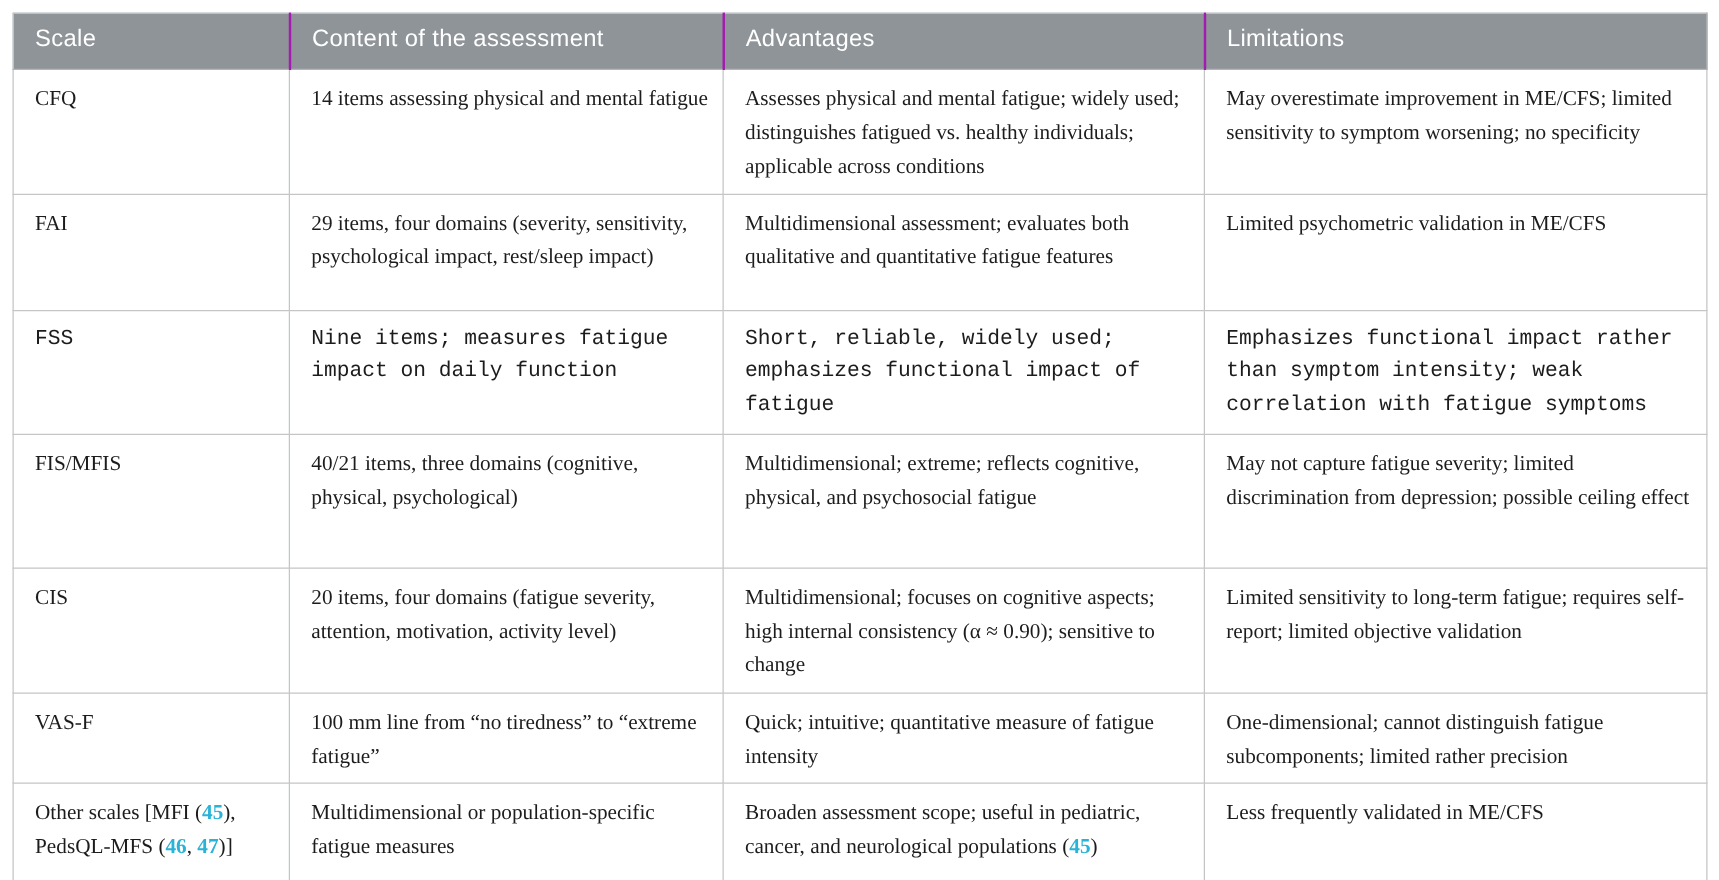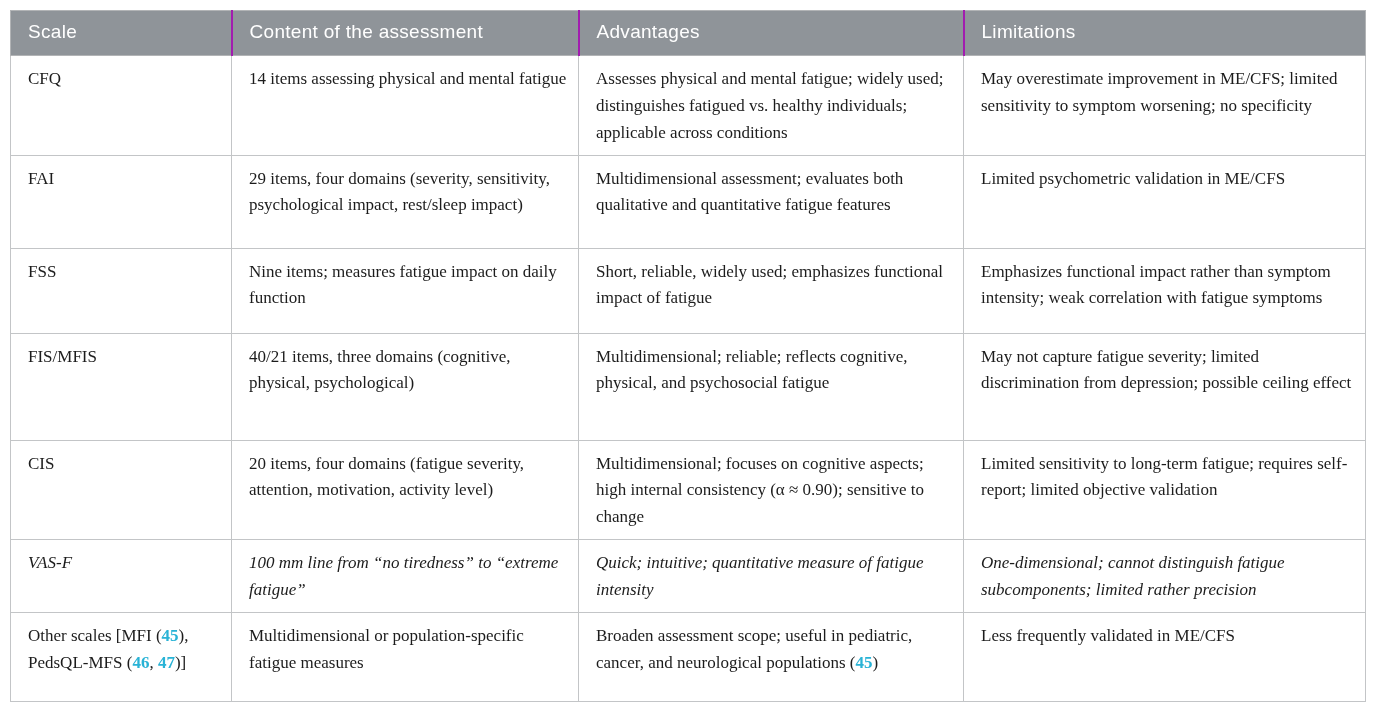--- a/index.html
+++ b/index.html
@@ -42,22 +42,22 @@
   }
   thead th:first-child{border-left:1px solid var(--outer-border);}
   tbody td{
     border:1px solid var(--border);
     vertical-align:top;
     padding:10px 5px 8px 17px;
     font-size:17px;
     line-height:1.58;
     background:#ffffff;
   }
-  tr.r-cfq{height:87px;} tr.r-fai{height:93px;margin-left:12px;} tr.r-fss{height:85px;}
-  tr.r-fis{height:107px;} tr.r-cis{height:91px;margin-top:48px;} tr.r-vasf{height:65px;font-style:italic;}
+  tr.r-cfq{height:87px;} tr.r-fai{height:93px;margin-left:12px;} tr.r-fss{height:85px;font-family:Liberation Mono, monospace;}
+  tr.r-fis{height:107px;} tr.r-cis{height:91px;margin-top:48px;} tr.r-vasf{height:65px;}
   tr.r-other{height:89px;}
   .cite{color:var(--link);font-weight:bold;}
 </style>
 </head>
 <body>
 
 <div class="page">
   <table class="scales">
     <colgroup>
       <col class="c1">
@@ -88,21 +88,21 @@
       </tr>
       <tr class="r-fss">
         <td><span>FSS</span></td>
         <td><span>Nine items; measures fatigue impact on daily function</span></td>
         <td><span>Short, reliable, widely used; emphasizes functional impact of fatigue</span></td>
         <td><span>Emphasizes functional impact rather than symptom intensity; weak correlation with fatigue symptoms</span></td>
       </tr>
       <tr class="r-fis">
         <td><span>FIS/MFIS</span></td>
         <td><span>40/21 items, three domains (cognitive, physical, psychological)</span></td>
-        <td><span>Multidimensional; reliable; reflects cognitive, physical, and psychosocial fatigue</span></td>
+        <td><span>Multidimensional; extreme; reflects cognitive, physical, and psychosocial fatigue</span></td>
         <td><span>May not capture fatigue severity; limited discrimination from depression; possible ceiling effect</span></td>
       </tr>
       <tr class="r-cis">
         <td><span>CIS</span></td>
         <td><span>20 items, four domains (fatigue severity, attention, motivation, activity level)</span></td>
         <td><span>Multidimensional; focuses on cognitive aspects; high internal consistency (α ≈ 0.90); sensitive to change</span></td>
         <td><span>Limited sensitivity to long-term fatigue; requires self-report; limited objective validation</span></td>
       </tr>
       <tr class="r-vasf">
         <td><span>VAS-F</span></td>

